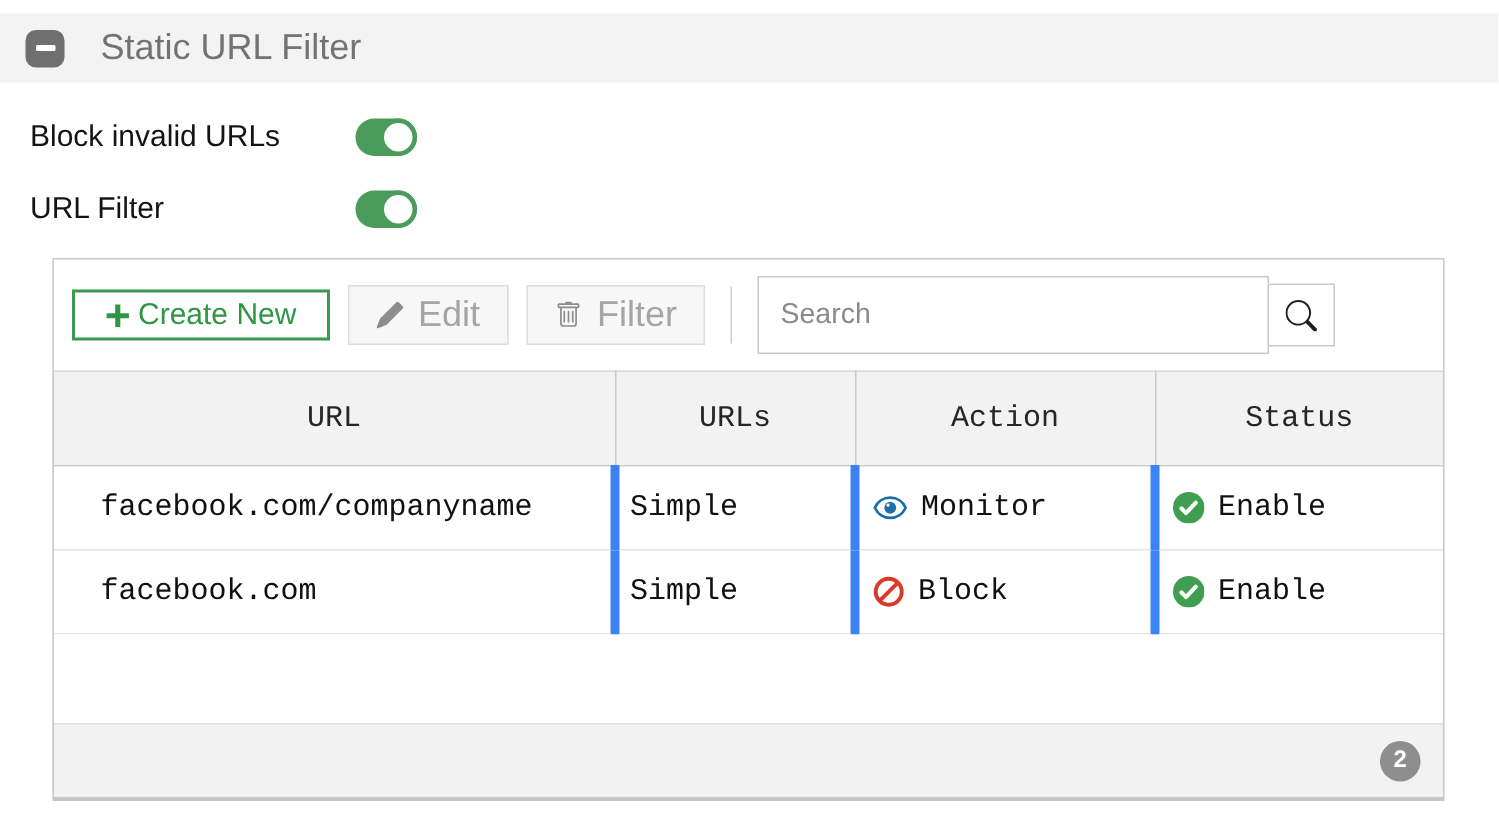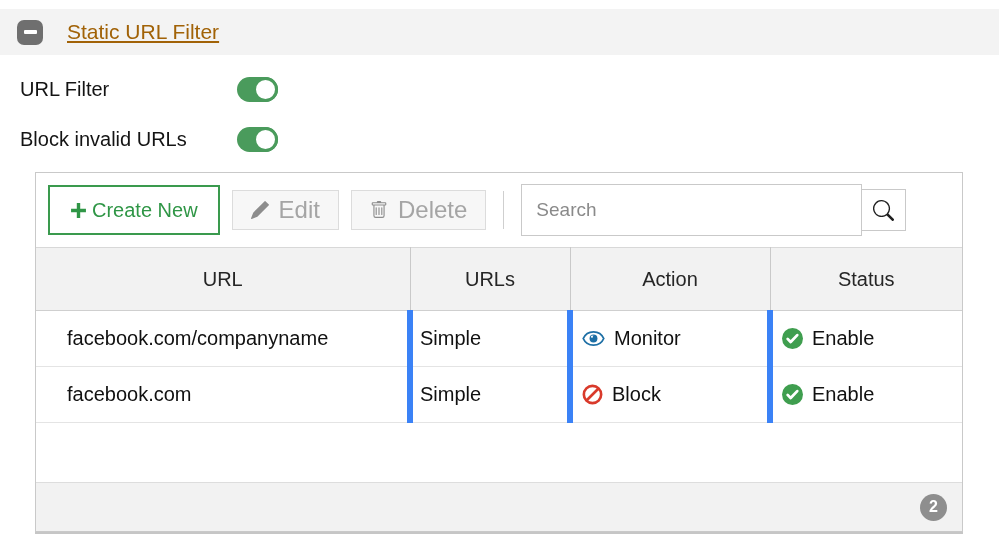--- a/index.html
+++ b/index.html
@@ -10,21 +10,21 @@
   .section-header {
     margin-top: 9px; height: 46px; background: #f3f3f3;
     display: flex; align-items: center; padding-left: 17px;
   }
   .collapse-btn {
     width: 26px; height: 25px; border-radius: 7px; background: #6f6f6f;
     display: flex; align-items: center; justify-content: center; cursor: pointer;
     flex: 0 0 auto;
   }
   .collapse-btn .minus-bar { width: 13px; height: 4px; background: #ffffff; border-radius: 1px; }
-  .section-title { margin-left: 24px; font-size: 21px; color: #a16207; text-decoration: underline; }
+  .section-title { margin-left: 24px; font-size: 24px; color: #737373; }
 
   
   .settings { padding-left: 20px; }
   .setting-row { display: flex; align-items: center; height: 28px; }
   .setting-row.first { margin-top: 22px; }
   .setting-row.second { margin-top: 20px; }
   .setting-label { width: 217px; font-size: 20px; color: #141414; }
   .toggle {
     position: relative; width: 41px; height: 25px; border-radius: 13px;
     background: #4a9b5c; cursor: pointer; flex: 0 0 auto;
@@ -37,21 +37,21 @@
   
   .panel {
     margin: 19px 0 0 35px; width: 928px; background: #ffffff;
     border: 1px solid #c9c9c9; box-shadow: 0 2px 0 #c6c6c6;
   }
 
   
   .toolbar { display: flex; align-items: center; padding: 11px 12px; }
   .btn { display: flex; align-items: center; cursor: pointer; white-space: nowrap; }
   .btn-create {
-    height: 50px; padding: 0 20px; background: #ffffff;
+    height: 34px; padding: 0 20px; background: #ffffff;
     border: 2px solid #3a9a4e; color: #2f9646; font-size: 20px; gap: 5px;
   }
   .btn-muted {
     height: 40px; padding: 0 18px; margin-left: 12px;
     background: #f7f7f7; border: 1px solid #dcdcdc; color: #a5a5a5;
     font-size: 24px; gap: 10px;
   }
   .btn svg { flex: 0 0 auto; }
   .toolbar-divider { width: 1px; height: 38px; background: #cfcfcf; margin: 0 17px; }
   .search-wrap { display: flex; align-items: center; }
@@ -60,21 +60,21 @@
     font-family: inherit; font-size: 19px; color: #333333; padding: 0 10px 0 14px;
   }
   .search-input::placeholder { color: #8a8a8a; opacity: 1; }
   .search-btn {
     width: 45px; height: 42px; margin-left: -1px; background: #ffffff;
     border: 1px solid #c9c9c9; display: flex; align-items: center; justify-content: center;
     cursor: pointer;
   }
 
   
-  table { width: 100%; border-collapse: collapse; table-layout: fixed; }
+  table { width: 100%; border-collapse: collapse; table-layout: fixed; font-family: Liberation Mono, monospace; }
   thead th {
     height: 63px; background: #f2f2f2; font-weight: 400; font-size: 20px; color: #262626;
     border-top: 1px solid #d8d8d8; border-bottom: 1px solid #cfcfcf;
     border-right: 1px solid #c9c9c9; text-align: center; cursor: pointer;
   }
   thead th:last-child { border-right: none; }
   tbody td {
     height: 56px; font-size: 20px; color: #111111;
     border-bottom: 1px solid #e4e4e4; border-right: 6px solid #3b82f6;
     vertical-align: middle;
@@ -101,28 +101,28 @@
 <body>
 
 <div class="section-header">
   <div class="collapse-btn">
     <div class="minus-bar"></div>
   </div>
   <div class="section-title">Static URL Filter</div>
 </div>
 
 <div class="settings">
-  <div class="setting-row second">
-    <div class="setting-label">URL Filter</div>
+  <div class="setting-row first">
+    <div class="setting-label">Block invalid URLs</div>
     <div class="toggle">
         <div class="knob"></div>
       </div>
   </div>
-  <div class="setting-row first">
-    <div class="setting-label">Block invalid URLs</div>
+  <div class="setting-row second">
+    <div class="setting-label">URL Filter</div>
     <div class="toggle">
         <div class="knob"></div>
       </div>
   </div>
 </div>
 
 <div class="panel">
 
   <div class="toolbar">
     <div class="btn btn-create">
@@ -135,21 +135,21 @@
       <svg width="18" height="18" viewBox="0 0 16 16" fill="#8d8d8d">
           <path d="M12.146.146a.5.5 0 0 1 .708 0l3 3a.5.5 0 0 1 0 .708l-10 10a.5.5 0 0 1-.168.11l-5 2a.5.5 0 0 1-.65-.65l2-5a.5.5 0 0 1 .11-.168l10-10z"></path>
         </svg>
       <span>Edit</span>
     </div>
     <div class="btn btn-muted">
       <svg width="18" height="18" viewBox="0 0 16 16" fill="#8d8d8d">
           <path d="M5.5 5.5A.5.5 0 0 1 6 6v6a.5.5 0 0 1-1 0V6a.5.5 0 0 1 .5-.5zm2.5 0a.5.5 0 0 1 .5.5v6a.5.5 0 0 1-1 0V6a.5.5 0 0 1 .5-.5zm3 .5a.5.5 0 0 0-1 0v6a.5.5 0 0 0 1 0V6z"></path>
           <path d="M14.5 3a1 1 0 0 1-1 1H13v9a2 2 0 0 1-2 2H5a2 2 0 0 1-2-2V4h-.5a1 1 0 0 1-1-1V2a1 1 0 0 1 1-1H6a1 1 0 0 1 1-1h2a1 1 0 0 1 1 1h3.5a1 1 0 0 1 1 1v1zM4.118 4 4 4.059V13a1 1 0 0 0 1 1h6a1 1 0 0 0 1-1V4.059L11.882 4H4.118zM2.5 3h11V2h-11v1z"></path>
         </svg>
-      <span>Delete</span>
+      <span>Filter</span>
     </div>
     <div class="toolbar-divider"></div>
     <div class="search-wrap">
       <input class="search-input" type="text" placeholder="Search" style="">
       <div class="search-btn">
         <svg width="21" height="21" viewBox="0 0 16 16" fill="#1f1f1f">
             <path d="M11.742 10.344a6.5 6.5 0 1 0-1.397 1.398h-.001c.03.04.062.078.098.115l3.85 3.85a1 1 0 0 0 1.415-1.414l-3.85-3.85a1.007 1.007 0 0 0-.115-.1zM12 6.5a5.5 5.5 0 1 1-11 0 5.5 5.5 0 0 1 11 0z"></path>
           </svg>
       </div>
     </div>

